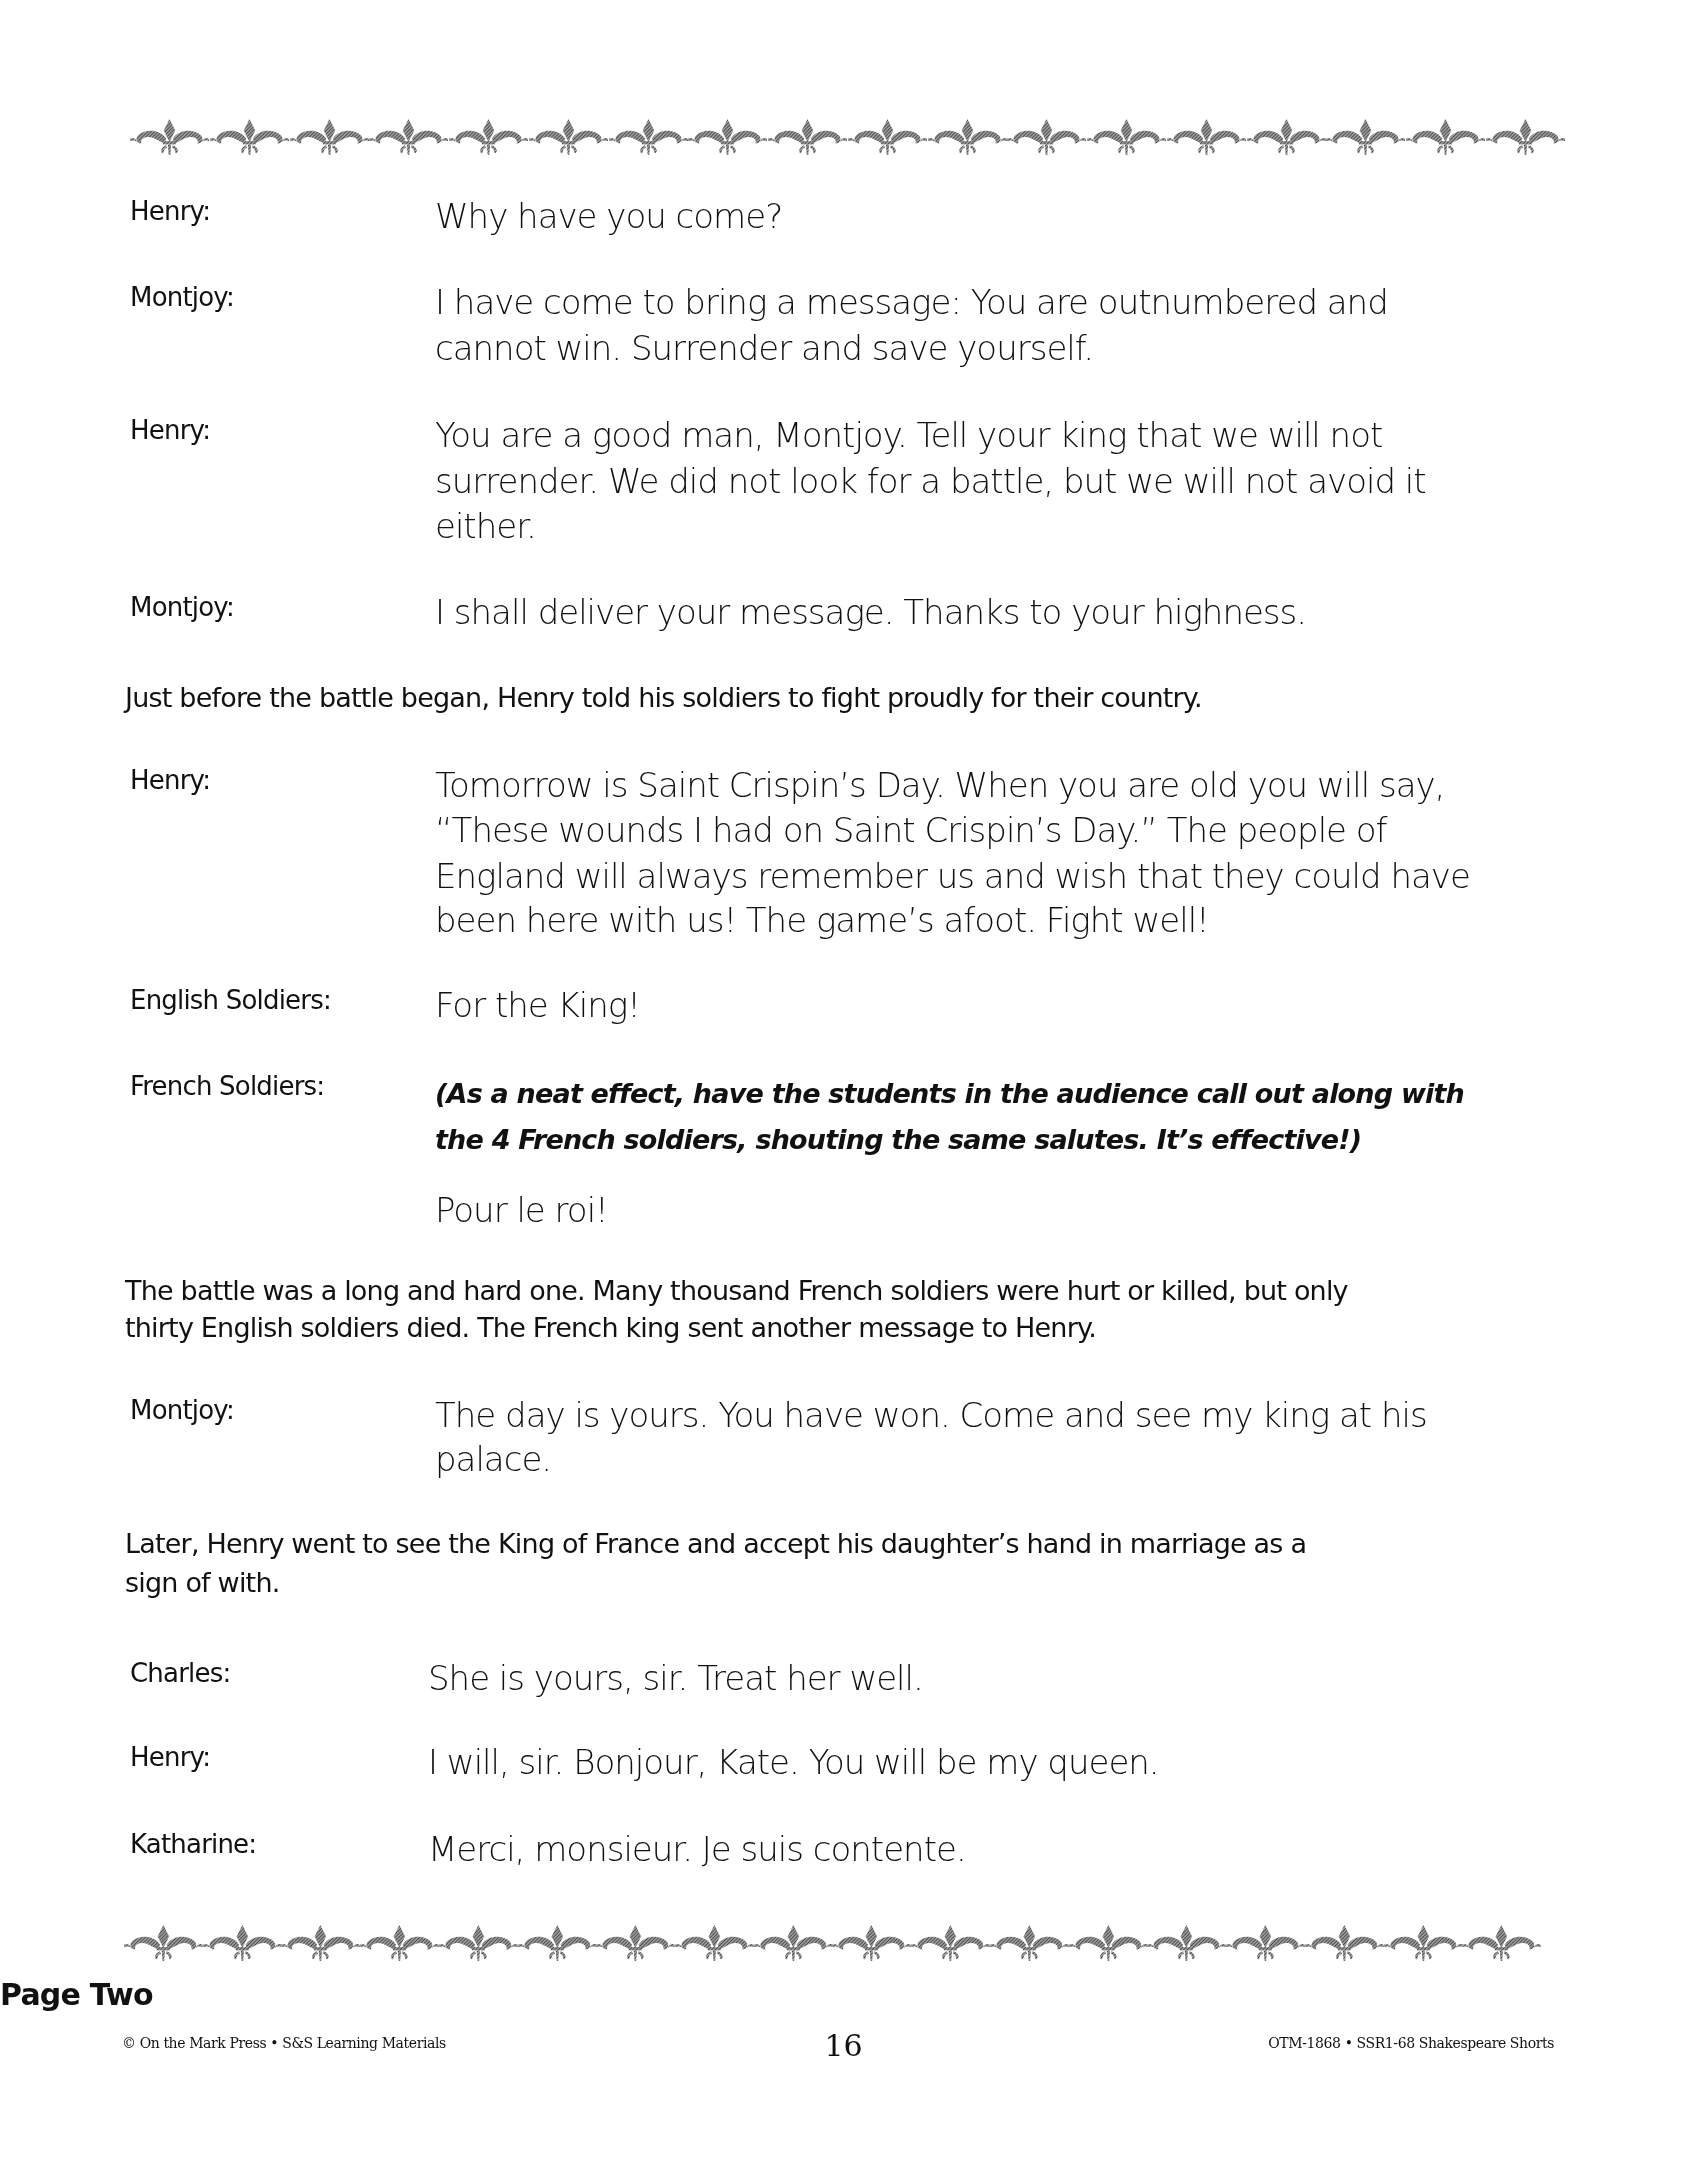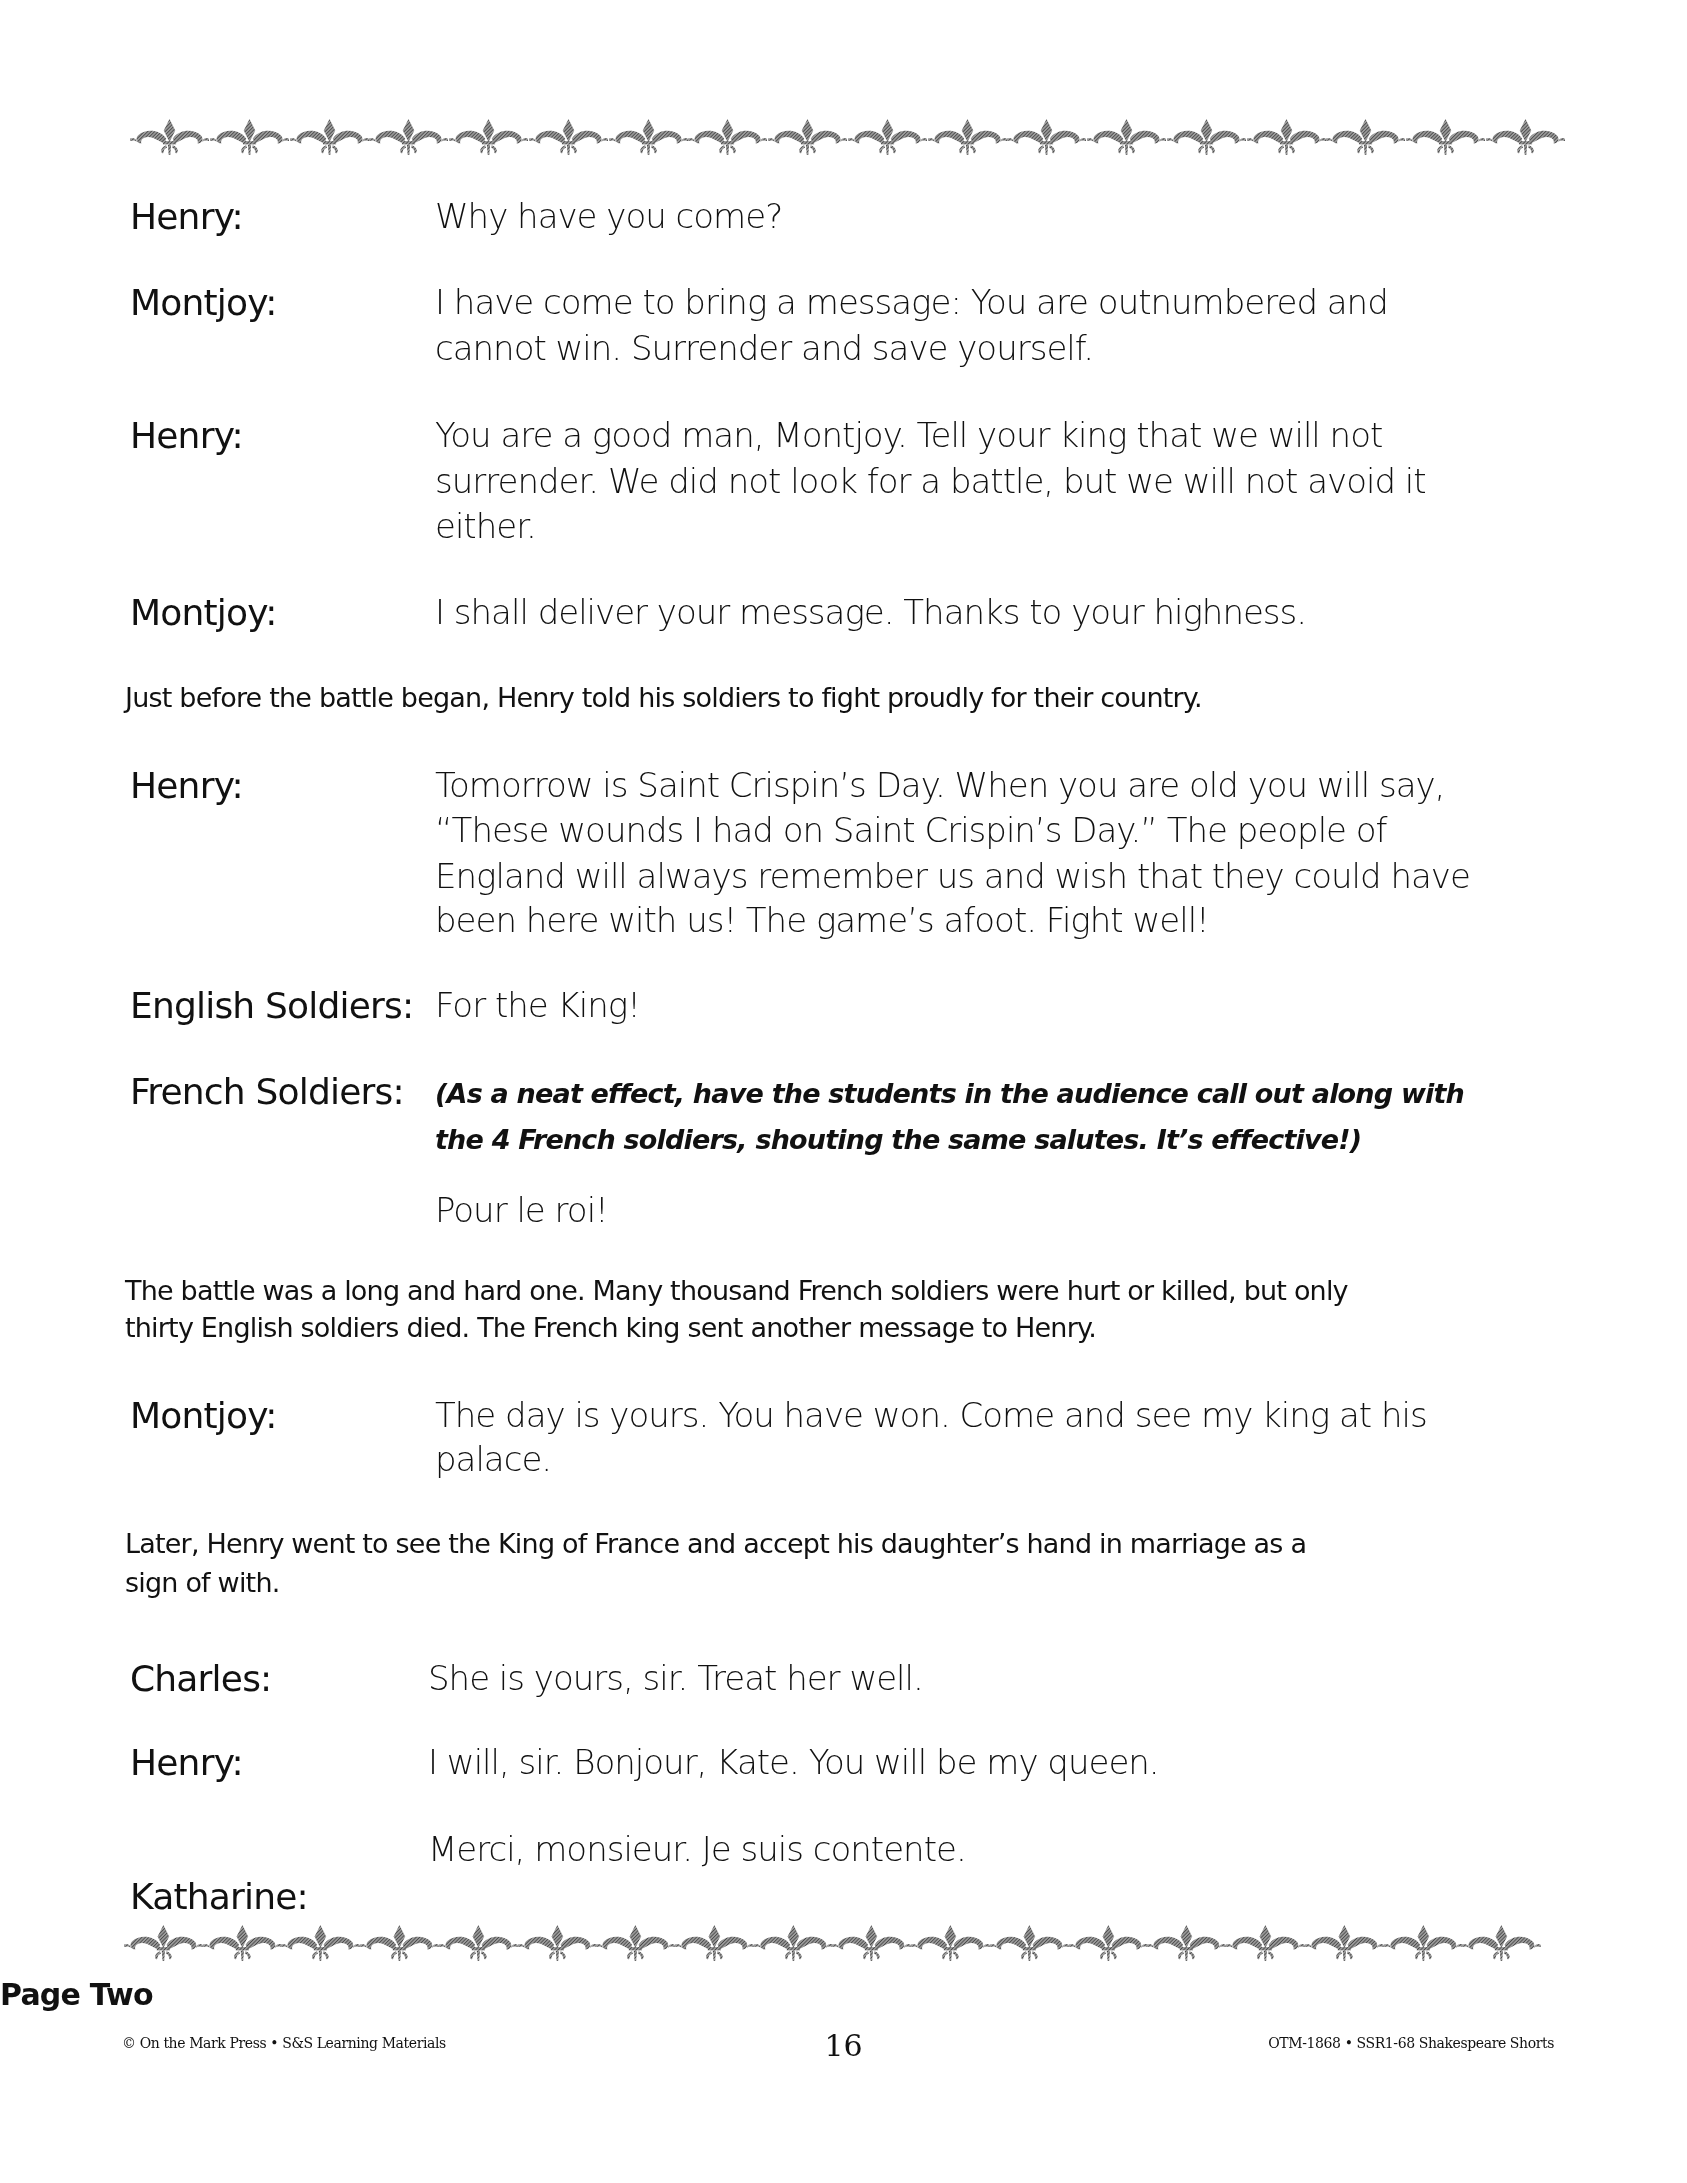--- a/index.html
+++ b/index.html
@@ -1,19 +1,19 @@
 <!DOCTYPE html>
 <html style="font-size:13px"><head>
 <meta charset="utf-8">
 <style>
   html, body { margin: 0; padding: 0; background: #ffffff; }
   body { width: 1687px; height: 2183px; position: relative; overflow: hidden; color: #111; font-family: "DejaVu Sans", sans-serif; }
   .border { position: absolute; left: 130px; width: 1435px; height: 40px; display: flex; justify-content: space-between; align-items: center; }
   .fleur { width: 79px; height: 40px; display: block; }
-  .speaker { position: absolute; left: 130px; font-size: 36px; letter-spacing: -0.8px; font-family: "DejaVu Sans", sans-serif; }
+  .speaker { position: absolute; left: 130px; font-size: 26px; letter-spacing: -0.8px; font-family: "DejaVu Sans", sans-serif; }
   .line { position: absolute; left: 435px; font-size: 34px; letter-spacing: -1px; white-space: nowrap; font-family: "DejaVu Sans", sans-serif; font-weight: 300; }
   .narr { position: absolute; left: 125px; font-size: 27px; letter-spacing: -0.8px; white-space: nowrap; font-family: "DejaVu Sans", sans-serif; }
   .stage { position: absolute; left: 435px; font-size: 27px; letter-spacing: -0.8px; white-space: nowrap; font-style: italic; font-weight: bold; font-family: "DejaVu Sans", sans-serif; }
   .pagelabel { position: absolute; left: 0; width: 1687px; text-align: left; font-size: 30px; font-weight: bold; letter-spacing: -0.8px; font-family: "DejaVu Sans", sans-serif; }
   .footer { position: absolute; font-family: "DejaVu Serif", serif; font-weight: normal; font-size: 14px; white-space: nowrap; letter-spacing: -0.4px; }
   .pagenum { position: absolute; left: 0; width: 1687px; text-align: center; font-family: "DejaVu Serif", serif; font-size: 30px; }
 </style>
 </head>
 <body>
 
@@ -147,21 +147,21 @@
 <div class="narr" style="top:1528px;">Later, Henry went to see the King of France and accept his daughter’s hand in marriage as a</div>
 <div class="narr" style="top:1567px;">sign of with.</div>
 
 <div>
   <div class="speaker" style="top:1658px;">Charles:</div>
   <div class="line" style="top:1658px; left:428px;">She is yours, sir.  Treat her well.</div>
 
   <div class="speaker" style="top:1742px;">Henry:</div>
   <div class="line" style="top:1742px; left:428px;">I will, sir.  Bonjour, Kate.  You will be my queen.</div>
 
-  <div class="speaker" style="top:1829px;margin-top:47px;">Katharine:</div>
+  <div class="speaker" style="top:1829px;">Katharine:</div>
   <div class="line" style="top:1829px; left:428px;">Merci, monsieur.  Je suis contente.</div>
 </div>
 
 <div class="border" style="top:1923px; left:124px; width:1417px;">
   <svg class="fleur" viewBox="0 0 96 48">
       <use href="#fl"></use>
     </svg>
   <svg class="fleur" viewBox="0 0 96 48">
       <use href="#fl"></use>
     </svg>

